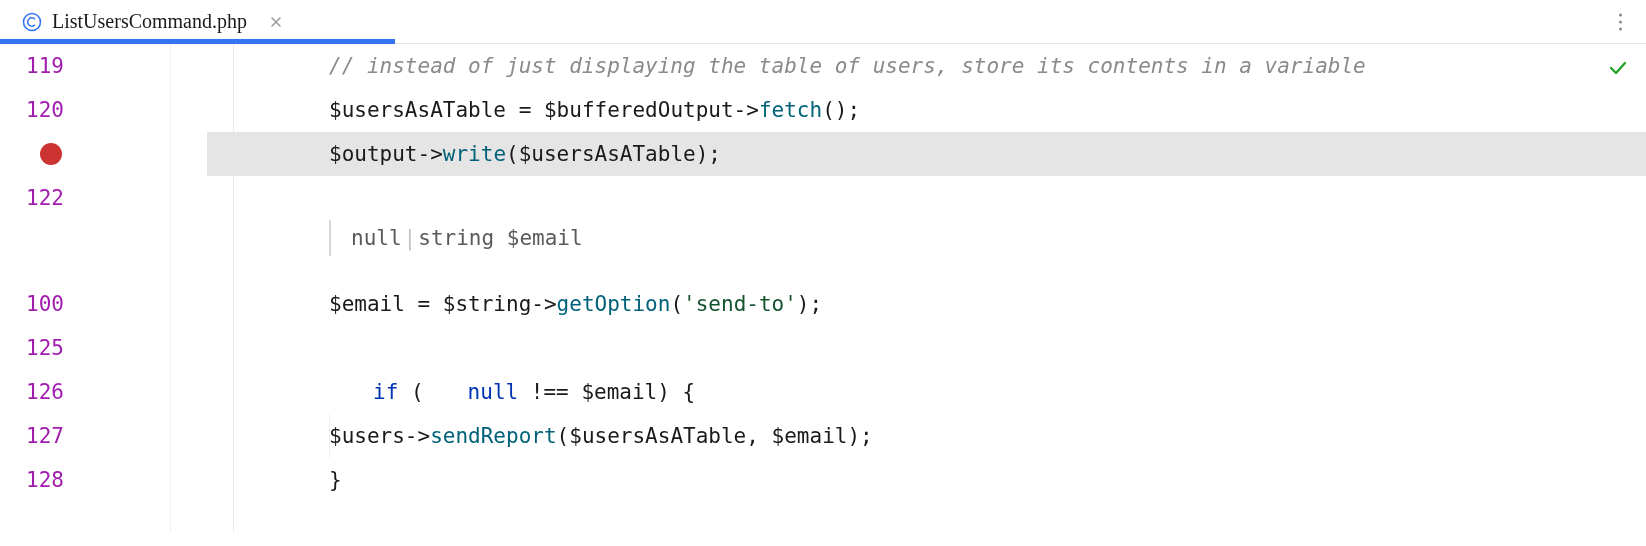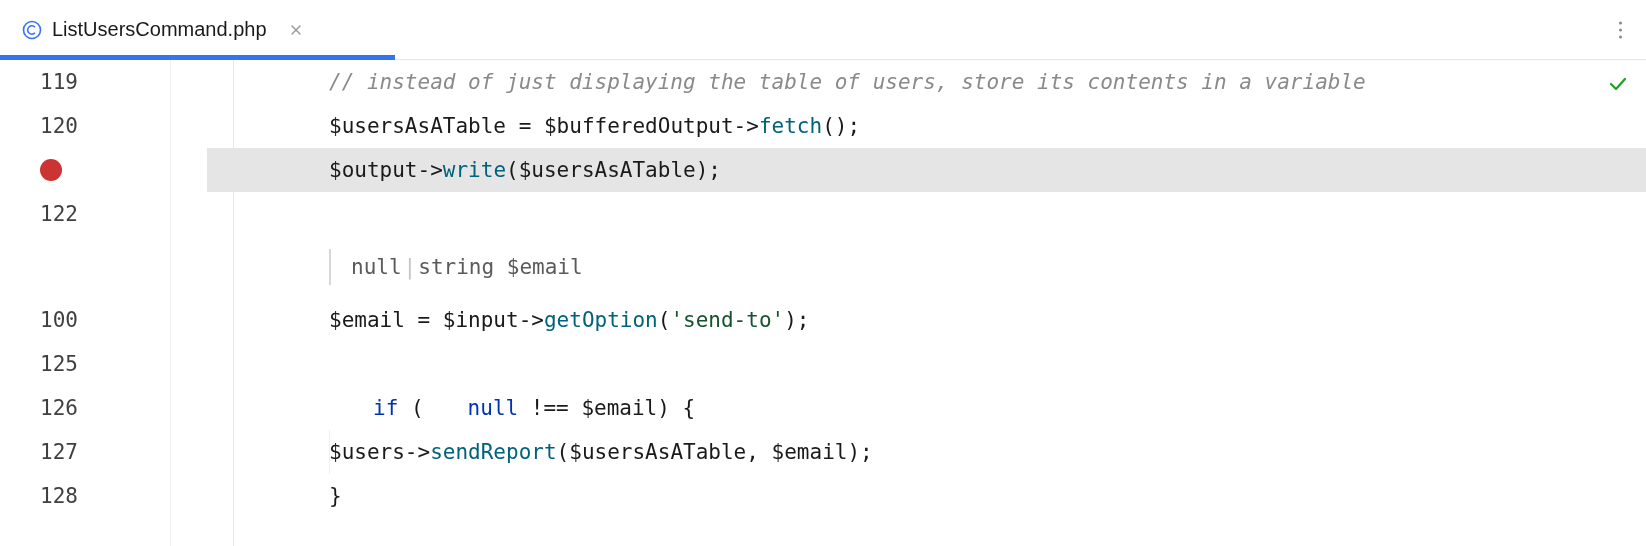--- a/index.html
+++ b/index.html
@@ -10,24 +10,25 @@
     body {
       font-family: -apple-system, BlinkMacSystemFont, "Segoe UI", sans-serif;
       background: #ffffff;
       width: 1646px;
       height: 546px;
       overflow: hidden;
     }
     .tab-bar {
       display: flex;
       align-items: center;
-      height: 60px;
+      height: 44px;
       border-bottom: 1px solid #e5e5e5;
       position: relative;
       background: #fff;
+      font-family: Liberation Serif, serif;
     }
     .tab {
       display: flex;
       align-items: center;
       height: 100%;
       padding: 0 16px 0 22px;
       gap: 10px;
       position: relative;
     }
     .tab-underline {
@@ -89,24 +90,24 @@
     .gutter {
       width: 170px;
       background: #fff;
       flex-shrink: 0;
     }
     .line-number {
       height: 44px;
       display: flex;
       align-items: center;
       justify-content: flex-start;
-      padding-left: 40px;
+      padding-left: 26px;
       font-family: ui-monospace, "SF Mono", Menlo, Consolas, monospace;
       font-size: 21px;
-      color: #404040;
+      color: #a21caf;
       position: relative;
     }
     .line-number.inlay-spacer {
       height: 62px;
     }
     .breakpoint-dot {
       width: 22px;
       height: 22px;
       background: #cc3333;
       border-radius: 50%;
@@ -137,21 +138,21 @@
       padding-left: 122px;
       color: #1a1a1a;
       position: relative;
     }
     .code-line.highlighted {
       background: #e5e5e5;
     }
     .inlay-row {
       height: 62px;
       display: flex;
-      align-items: center;
+      align-items: flex-start;
       padding-left: 122px;
     }
     .inlay-box {
       border-left: 2px solid #d8d8d8;
       padding: 6px 20px;
       font-family: ui-monospace, "SF Mono", Menlo, Consolas, monospace;
       font-size: 21px;
       color: #5a5a5a;
     }
     .inlay-pipe {
@@ -235,21 +236,21 @@
     <div class="code-line"><span class="tok-var">$usersAsATable</span><span class="tok-op"> = </span><span class="tok-var">$bufferedOutput</span><span class="tok-op">-&gt;</span><span class="tok-method">fetch</span><span class="tok-punct">();</span></div>
 
     <div class="code-line highlighted"><span class="tok-var">$output</span><span class="tok-op">-&gt;</span><span class="tok-method">write</span><span class="tok-punct">(</span><span class="tok-var">$usersAsATable</span><span class="tok-punct">);</span></div>
 
     <div class="code-line"></div>
 
     <div class="inlay-row">
       <div class="inlay-box"><span>null</span><span class="inlay-pipe">|</span><span>string</span><span> $email</span></div>
     </div>
 
-    <div class="code-line"><span class="tok-var">$email</span><span class="tok-op"> = </span><span class="tok-var">$input</span><span class="tok-op">-&gt;</span><span class="tok-method">getOption</span><span class="tok-punct">(</span><span class="tok-string">'send-to'</span><span class="tok-punct">);</span></div>
+    <div class="code-line"><span class="tok-var">$email</span><span class="tok-op"> = </span><span class="tok-var">$string</span><span class="tok-op">-&gt;</span><span class="tok-method">getOption</span><span class="tok-punct">(</span><span class="tok-string">'send-to'</span><span class="tok-punct">);</span></div>
 
     <div class="code-line"></div>
 
     <div class="code-line"><span class="tok-keyword">if</span><span class="tok-punct"> (</span><span class="tok-keyword">null</span><span class="tok-op"> !== </span><span class="tok-var">$email</span><span class="tok-punct">) </span><span class="tok-punct">{</span></div>
 
     <div class="code-line"><span class="guide-l2"></span>    <span class="tok-var">$users</span><span class="tok-op">-&gt;</span><span class="tok-method">sendReport</span><span class="tok-punct">(</span><span class="tok-var">$usersAsATable</span><span class="tok-punct">, </span><span class="tok-var">$email</span><span class="tok-punct">);</span></div>
 
     <div class="code-line"><span class="tok-punct">}</span></div>
   </div>
 </div>

